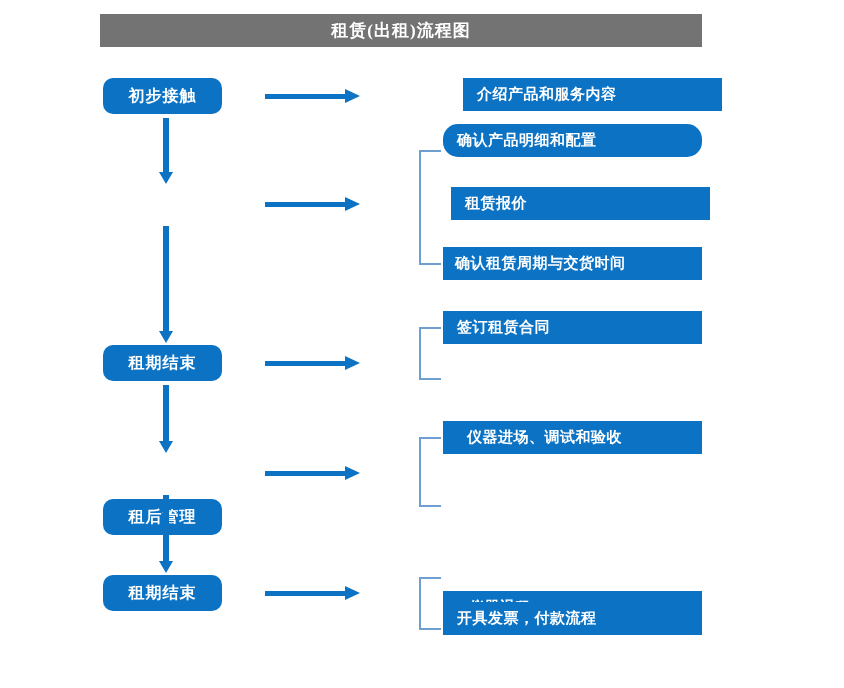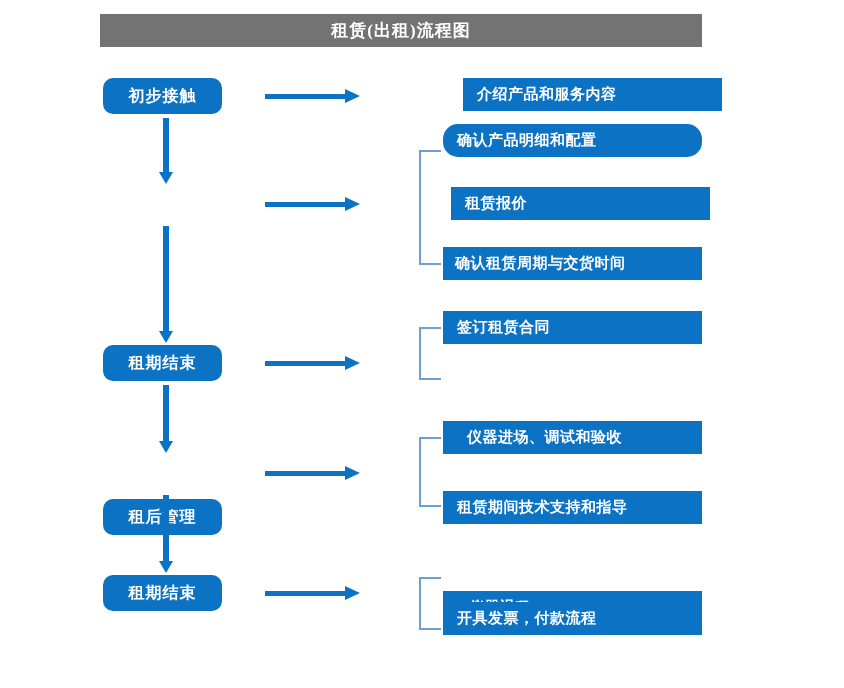--- a/index.html
+++ b/index.html
@@ -155,18 +155,17 @@
 
   <div class="detail-box" style="top:78px;margin-left:20px;">介绍产品和服务内容</div>
 
   <div class="detail-box" style="top:124px;border-radius:15px;">确认产品明细和配置</div>
   <div class="detail-box" style="top:187px;margin-left:8px;">租赁报价</div>
   <div class="detail-box" style="top:247px;padding-left:12px;">确认租赁周期与交货时间</div>
 
   <div class="detail-box" style="top:311px;">签订租赁合同</div>
 
   <div class="detail-box" style="top:421px;padding-left:24px;">仪器进场、调试和验收</div>
-  <div class="detail-box" style="top:491px;">租赁期间技术支持和指导</div>
 
   <div class="detail-box" style="top:591px;padding-left:26px;">仪器退租</div>
   <div class="detail-box" style="top:602px;">开具发票，付款流程</div>
 
 </div>
 
 </body></html>

